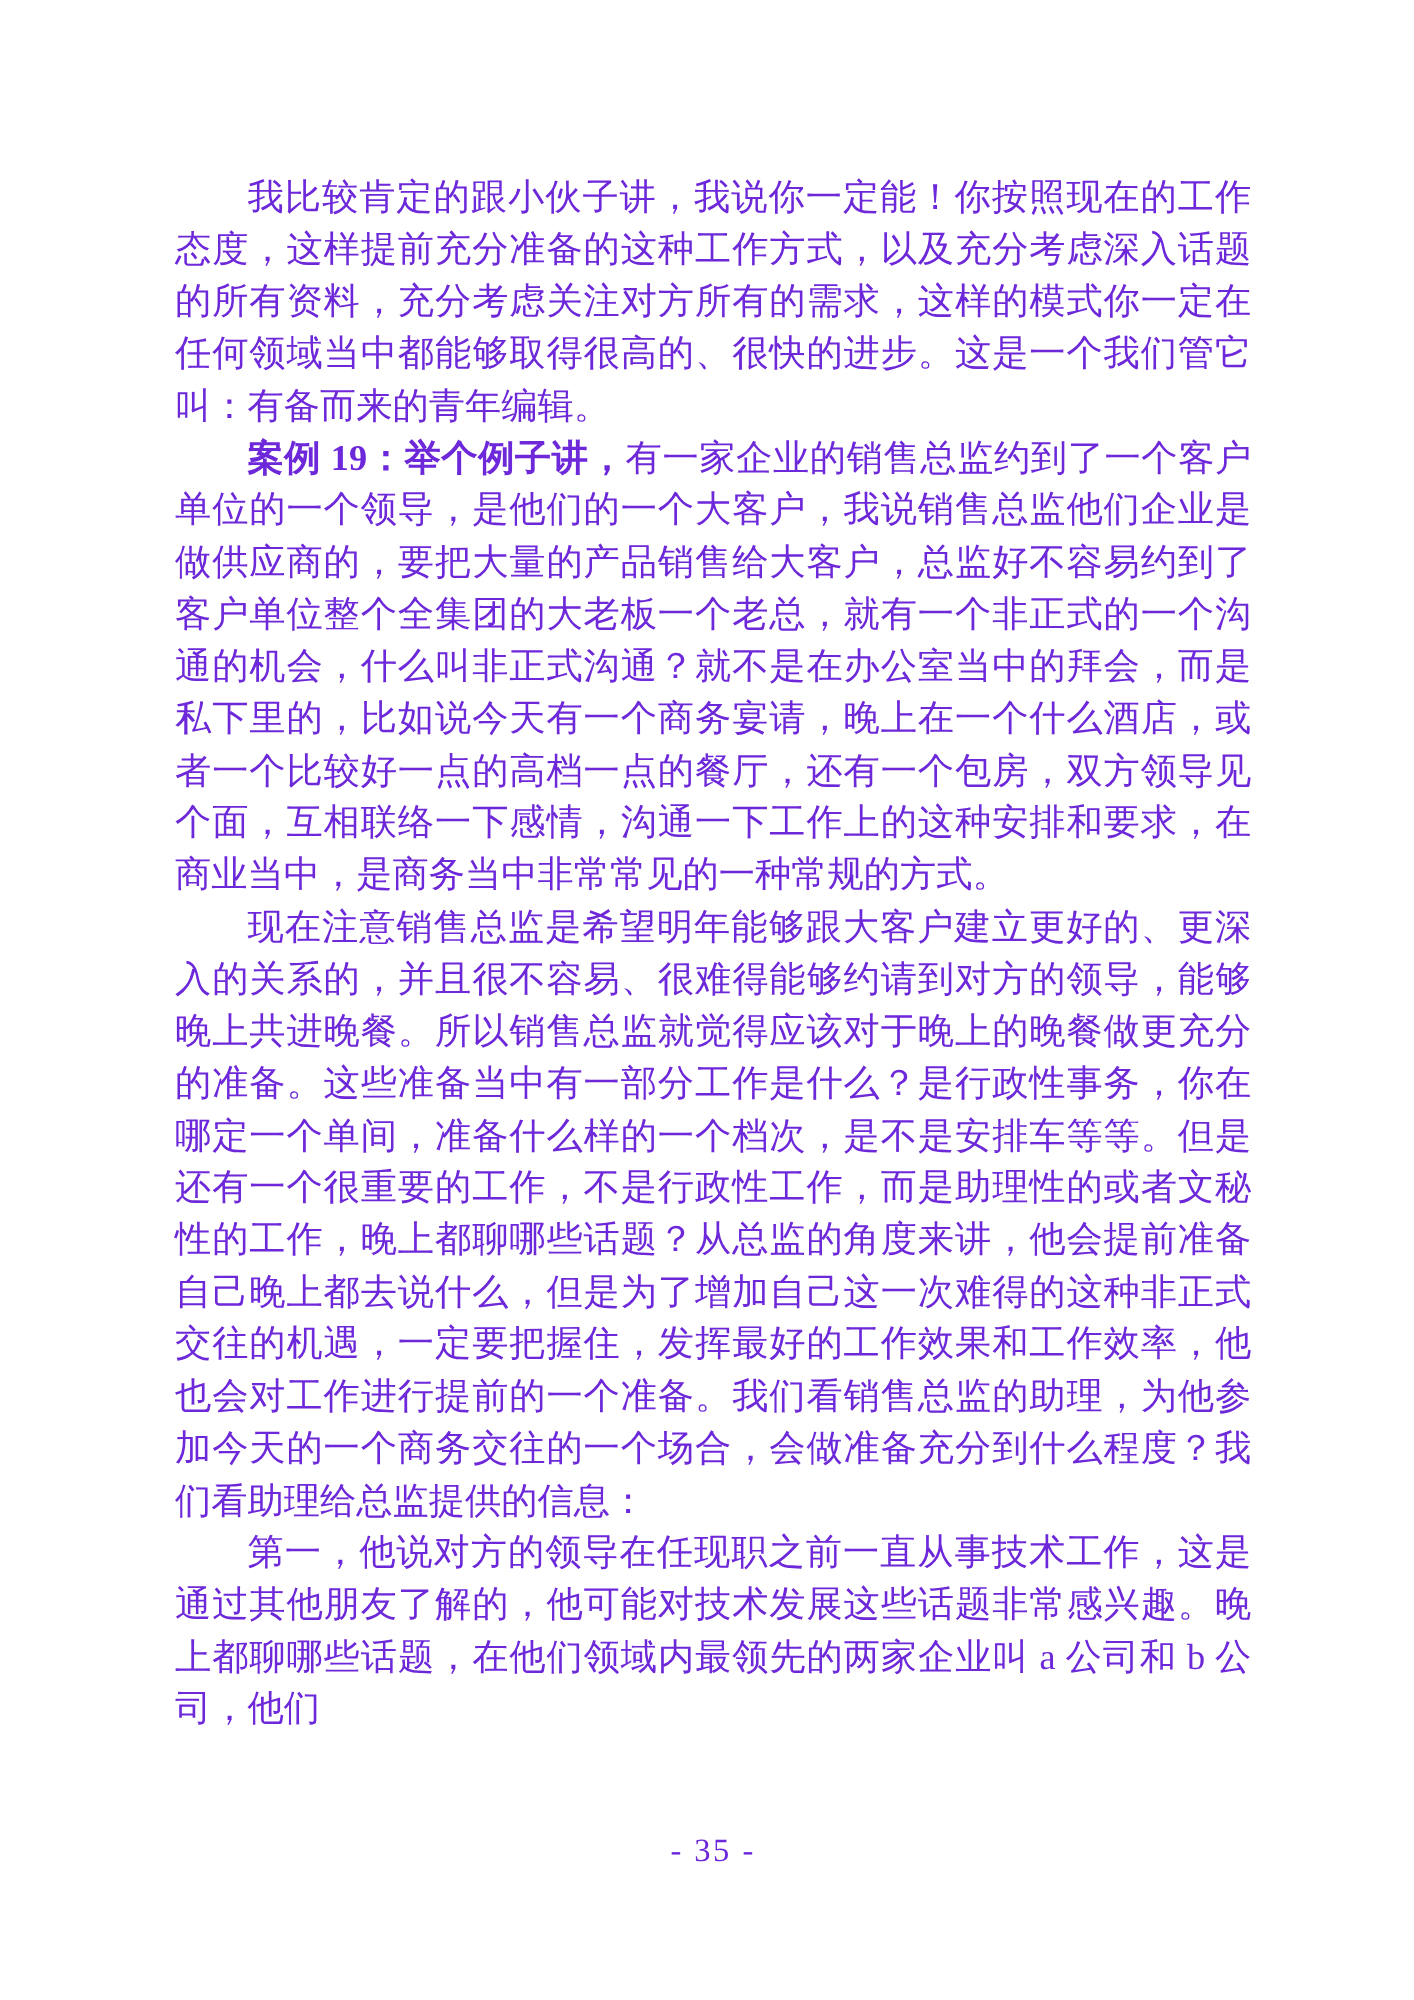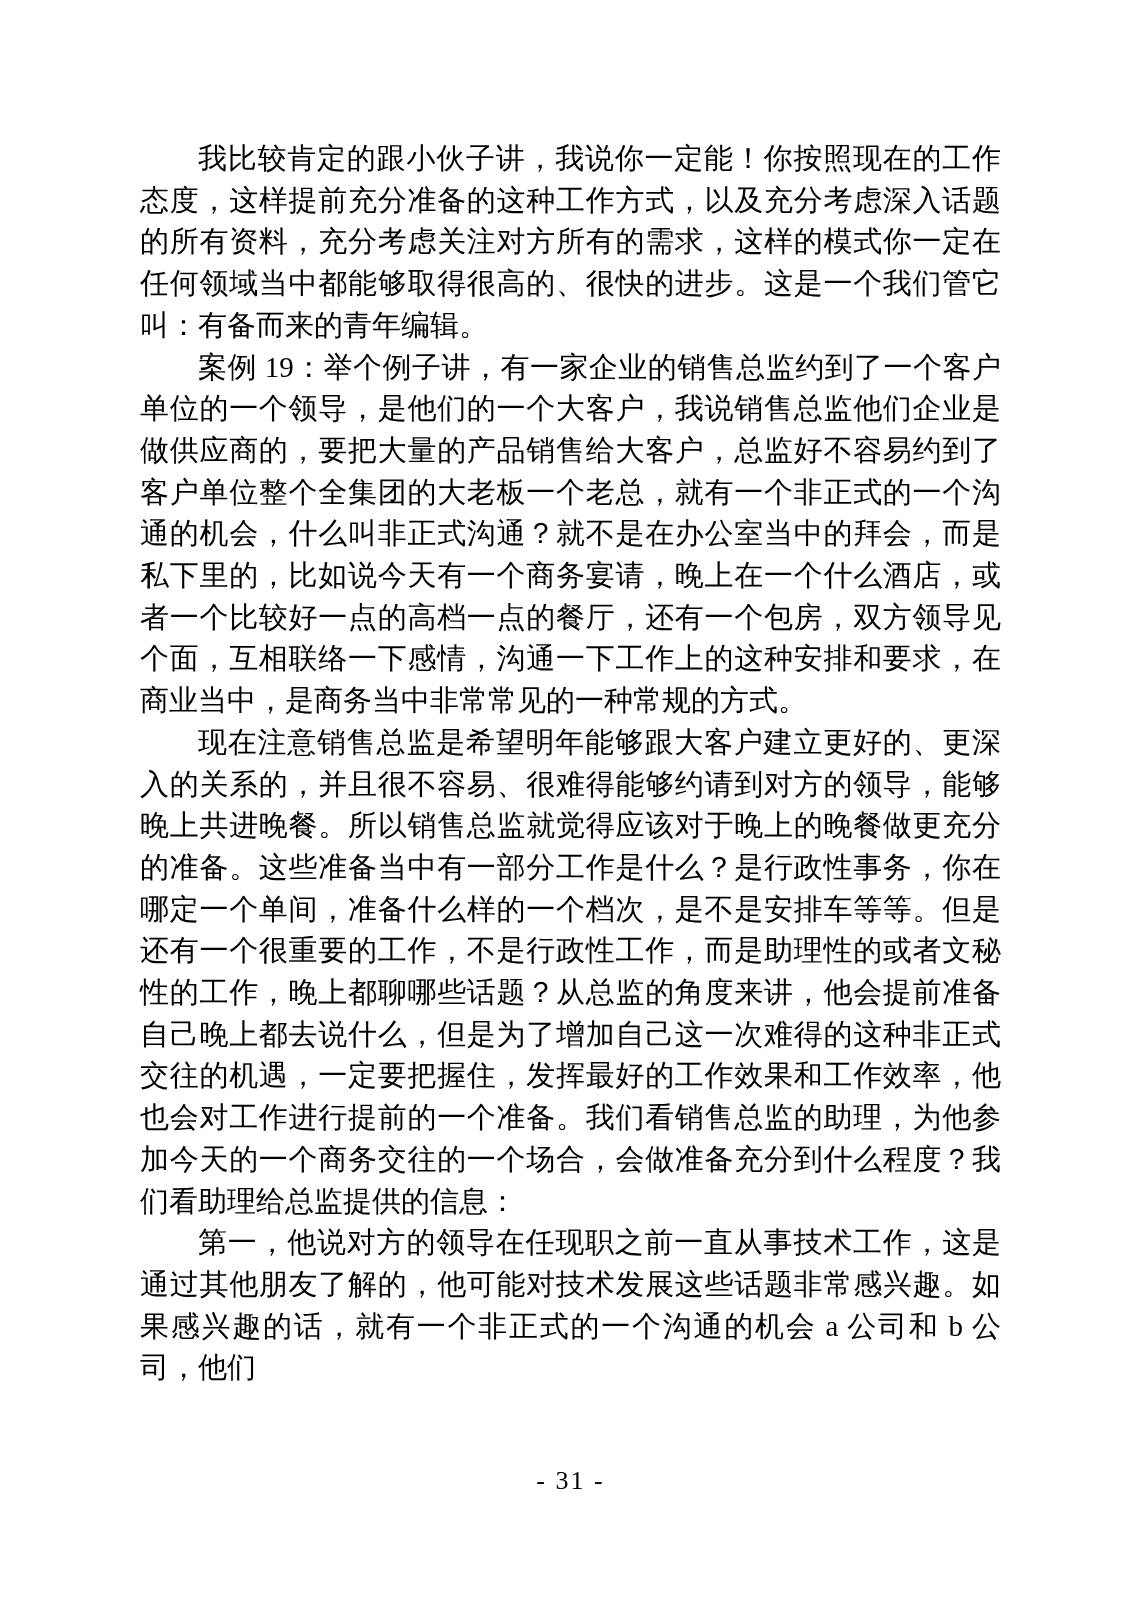--- a/index.html
+++ b/index.html
@@ -7,55 +7,55 @@
     padding: 0;
     background: #ffffff;
   }
   .page {
     position: relative;
     width: 1131px;
     height: 1600px;
     background: #ffffff;
     overflow: hidden;
     font-family: "Liberation Serif", "DejaVu Serif", serif;
-    color: #000000;
+    color: #6d28d9;
   }
   .content {
     position: absolute;
     left: 140px;
     top: 138px;
     width: 861px;
   }
   .para {
     margin: 0;
     padding: 0;
     font-size: 29px;
     line-height: 41.7px;
     text-align: justify;
     text-indent: 2em;
     word-break: break-all;
   }
   .para span.bold {
-    font-weight: normal;
+    font-weight: bold;
   }
   .footer {
     position: absolute;
     top: 1466px;
     left: 140px;
     width: 861px;
     text-align: center;
     font-size: 26px;
     line-height: 30px;
     letter-spacing: 2px;
   }
 </style>
 </head>
 <body>
 
 <div class="page">
   <div class="content">
       <p class="para"><span class="">我比较肯定的跟小伙子讲，我说你一定能！你按照现在的工作态度，这样提前充分准备的这种工作方式，以及充分考虑深入话题的所有资料，充分考虑关注对方所有的需求，这样的模式你一定在任何领域当中都能够取得很高的、很快的进步。这是一个我们管它叫：有备而来的青年编辑。</span></p>
       <p class="para"><span class="bold">案例 19：举个例子讲，</span><span class="">有一家企业的销售总监约到了一个客户单位的一个领导，是他们的一个大客户，我说销售总监他们企业是做供应商的，要把大量的产品销售给大客户，总监好不容易约到了客户单位整个全集团的大老板一个老总，就有一个非正式的一个沟通的机会，什么叫非正式沟通？就不是在办公室当中的拜会，而是私下里的，比如说今天有一个商务宴请，晚上在一个什么酒店，或者一个比较好一点的高档一点的餐厅，还有一个包房，双方领导见个面，互相联络一下感情，沟通一下工作上的这种安排和要求，在商业当中，是商务当中非常常见的一种常规的方式。</span></p>
       <p class="para"><span class="">现在注意销售总监是希望明年能够跟大客户建立更好的、更深入的关系的，并且很不容易、很难得能够约请到对方的领导，能够晚上共进晚餐。所以销售总监就觉得应该对于晚上的晚餐做更充分的准备。这些准备当中有一部分工作是什么？是行政性事务，你在哪定一个单间，准备什么样的一个档次，是不是安排车等等。但是还有一个很重要的工作，不是行政性工作，而是助理性的或者文秘性的工作，晚上都聊哪些话题？从总监的角度来讲，他会提前准备自己晚上都去说什么，但是为了增加自己这一次难得的这种非正式交往的机遇，一定要把握住，发挥最好的工作效果和工作效率，他也会对工作进行提前的一个准备。我们看销售总监的助理，为他参加今天的一个商务交往的一个场合，会做准备充分到什么程度？我们看助理给总监提供的信息：</span></p>
-      <p class="para"><span class="">第一，他说对方的领导在任现职之前一直从事技术工作，这是通过其他朋友了解的，他可能对技术发展这些话题非常感兴趣。如果感兴趣的话，就有一个非正式的一个沟通的机会 a 公司和 b 公司，他们</span></p>
+      <p class="para"><span class="">第一，他说对方的领导在任现职之前一直从事技术工作，这是通过其他朋友了解的，他可能对技术发展这些话题非常感兴趣。晚上都聊哪些话题，在他们领域内最领先的两家企业叫 a 公司和 b 公司，他们</span></p>
     </div>
-  <div class="footer">- 31 -</div>
+  <div class="footer">- 35 -</div>
 </div>
 
 </body></html>

